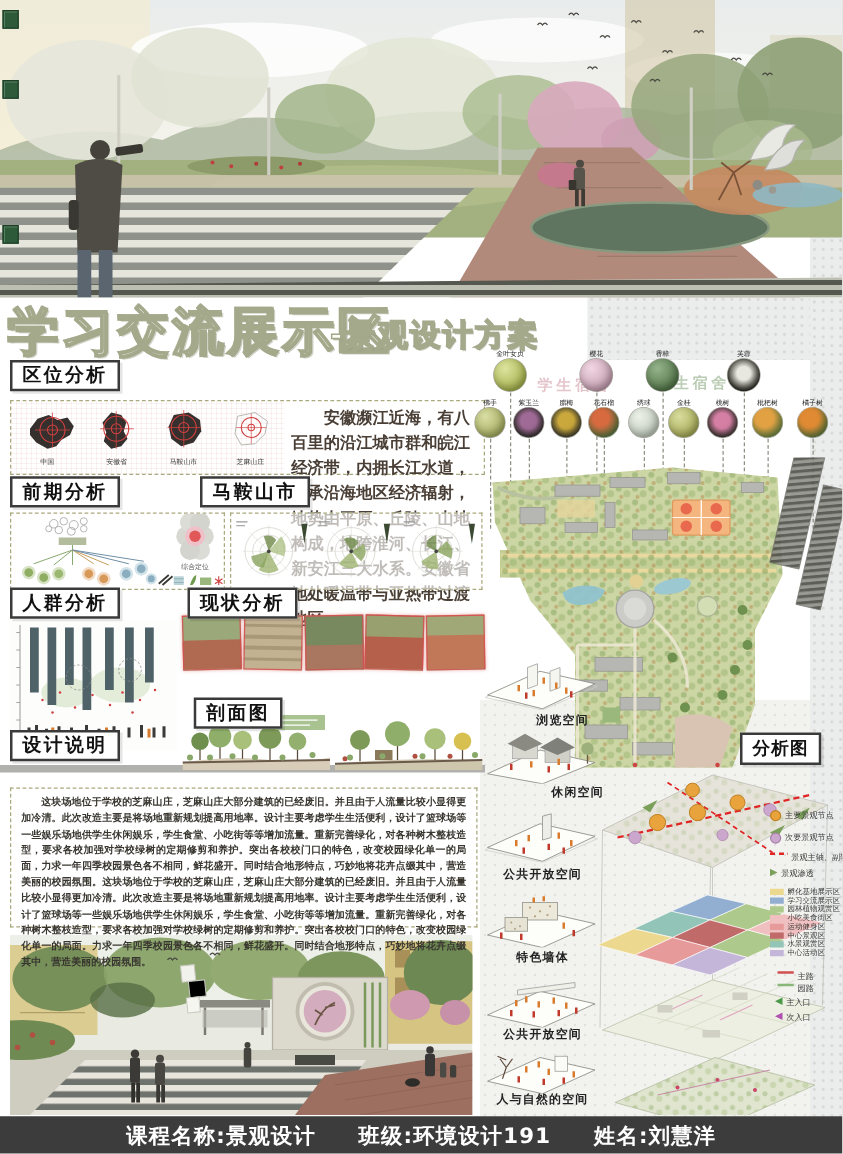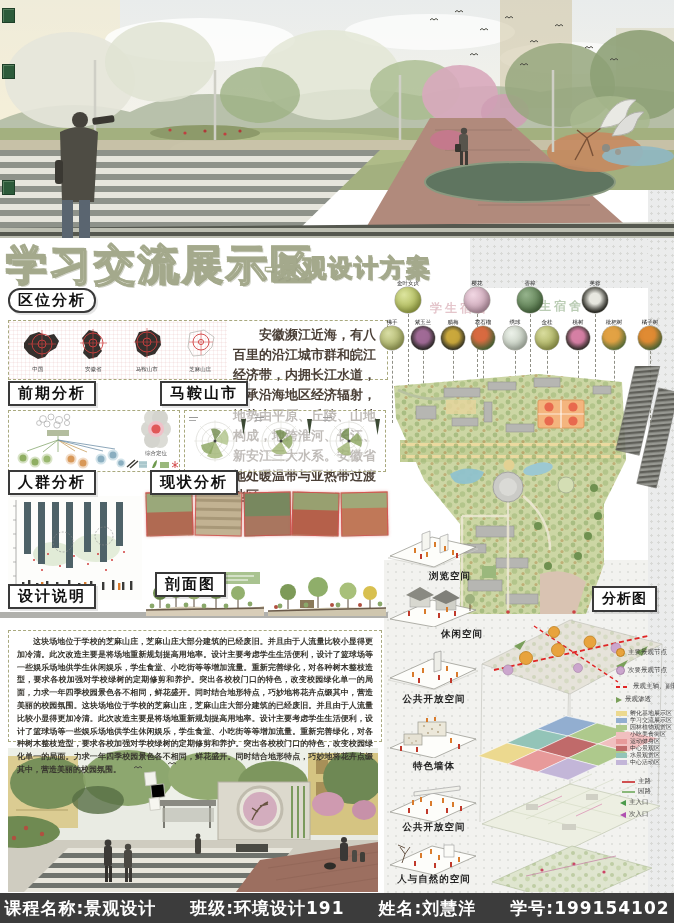--- a/index.html
+++ b/index.html
@@ -15,21 +15,21 @@
   .maplbl{font-size:5.5px;color:#3a3a3a;text-align:center;margin-top:1px;}
   .loc-flex{display:flex;height:100%;align-items:stretch;}
   .loc-maps{display:flex;flex:0 0 218px;align-items:center;justify-content:space-around;background-image:repeating-linear-gradient(90deg,rgba(205,120,120,.10) 0 1px,transparent 1px 4px),repeating-linear-gradient(0deg,rgba(205,120,120,.10) 0 1px,transparent 1px 4px);}
   .loc-text{flex:1;font-size:13px;line-height:1.55;color:#4a3f36;padding:4px 6px 2px 6px;text-indent:2em;font-weight:600;}
   .desc-text{font-size:8px;line-height:1.6;color:#38362f;padding:5px 8px;text-align:justify;text-indent:2em;font-weight:600;}
   .pc{position:absolute;border-radius:50%;box-shadow:inset -2px -3px 6px rgba(0,0,0,.28),0 0 0 .5px rgba(70,70,55,.5);z-index:6;}
   .plabel{position:absolute;font-size:5.5px;color:#222;text-align:center;width:48px;z-index:6;white-space:nowrap;}
   .leader{position:absolute;width:0;border-left:1px dashed #8f8f85;z-index:2;}
   .sp-label{position:absolute;font-size:9.5px;font-weight:bold;color:#222;text-align:center;width:100px;letter-spacing:1px;z-index:6;}
   .faint-lbl{position:absolute;font-size:12px;letter-spacing:3px;font-weight:bold;z-index:1;white-space:nowrap;}
-  .lg-row{position:absolute;display:flex;align-items:center;gap:3px;font-size:6.5px;color:#3a3a3a;white-space:nowrap;z-index:7;}
+  .lg-row{position:absolute;display:flex;gap:3px;font-size:6.5px;color:#3a3a3a;white-space:nowrap;z-index:7;}
   .lg-zrow{position:absolute;display:flex;align-items:center;gap:3px;font-size:6px;color:#3a3a3a;white-space:nowrap;z-index:7;}
   .sw-c{width:9px;height:9px;border-radius:50%;display:inline-block;box-sizing:border-box;}
   .sw-z{width:11px;height:4.5px;display:inline-block;}
   .sw-line{width:13px;height:2px;display:inline-block;}
   .sw-dash{width:14px;height:2px;display:inline-block;background-image:repeating-linear-gradient(90deg,#e02525 0 4px,transparent 4px 7px);}
   .tri{width:0;height:0;border-top:3px solid transparent;border-bottom:3px solid transparent;display:inline-block;}
   .photo{height:44px;box-sizing:border-box;border:1px solid rgba(214,80,80,.85);box-shadow:0 0 3px rgba(214,80,80,.5);}
   .footer{position:absolute;left:0;top:893px;width:674px;height:30px;background:#3c3c3c;display:flex;align-items:center;justify-content:center;gap:34px;z-index:9;}
   .footer span{color:#fff;font-weight:bold;font-size:17px;letter-spacing:1px;}
   .pin{position:absolute;width:11px;height:13px;background:#2d5b3a;border:1px solid #1d3f27;z-index:3;box-shadow:inset 1px 1px 0 #57805f;}
@@ -133,21 +133,21 @@
         <circle cx="618" cy="152" r="3" fill="#9a9a92"></circle>
     </g>
   </svg>
   <div class="pin" style="left:2px;top:8px;"></div>
   <div class="pin" style="left:2px;top:64px;"></div>
   <div class="pin" style="left:2px;top:180px;"></div>
 
   <div class="t-big" style="left:6px;top:238px;">学习交流展示区</div>
   <div class="t-sub" style="left:264px;top:252px;">-景观设计方案</div>
 
-  <div class="hd" style="left:8px;top:288px;border-radius:12px;">区位分析</div>
+  <div class="hd" style="left:8px;top:288px;">区位分析</div>
   <div class="dash-box" style="left:8px;top:320px;width:380px;height:60px;">
     <div class="loc-flex">
       <div class="loc-maps">
         <div>
           <svg width="44" height="34" viewBox="0 0 44 34">
             <path d="M8,16 l6,-8 l9,-3 l7,4 l8,-2 l5,7 l-3,7 l-7,4 l-4,5 l-7,2 l-9,-5 l-5,-6 Z" fill="#35302d"></path>
             <circle cx="26" cy="17" r="10" fill="none" stroke="#d04040" stroke-width=".9"></circle>
             <circle cx="26" cy="17" r="4" fill="none" stroke="#d04040" stroke-width=".9"></circle>
             <path d="M26,3 V31 M12,17 H40" stroke="#d04040" stroke-width=".6"></path>
           </svg>
@@ -355,21 +355,21 @@
         </g>
     </g>
   </svg>
   <div class="abs" style="left:146px;top:492px;width:242px;height:46px;display:flex;gap:2px;z-index:4;">
     <div class="photo" style="flex:1;background:linear-gradient(#9aa87a 45%,#b06a52 45%);transform:rotate(-1.5deg);"></div>
     <div class="photo" style="flex:1;background:repeating-linear-gradient(0deg,#c2b292 0 6px,#a89878 6px 9px);transform:rotate(1deg);"></div>
     <div class="photo" style="flex:1;background:linear-gradient(#78885f 55%,#a9765f 55%);transform:rotate(-1deg);"></div>
     <div class="photo" style="flex:1;background:linear-gradient(#98a070 40%,#b5604a 40%);transform:rotate(1.5deg);"></div>
     <div class="photo" style="flex:1;background:linear-gradient(#a0a878 35%,#c07858 35%);transform:rotate(-1deg);"></div>
   </div>
-  <div class="hd" style="left:155px;top:572px;">剖面图</div>
+  <div class="hd" style="left:155px;top:558px;">剖面图</div>
   <svg class="abs" style="left:146px;top:570px;z-index:4;" width="118" height="46" viewBox="0 0 118 46">
     <path d="M0,40 Q40,34 70,38 Q95,41 118,36 V46 H0 Z" fill="#d8cdb8"></path>
     <line x1="0" y1="40" x2="118" y2="38" stroke="#6a5a4a" stroke-width="1.6"></line>
     <g stroke="#5a4a3a" stroke-width="1">
         <line x1="14" y1="38" x2="14" y2="28"></line>
         <line x1="30" y1="37" x2="30" y2="25"></line>
         <line x1="48" y1="37" x2="48" y2="27"></line>
         <line x1="70" y1="38" x2="70" y2="26"></line>
         <line x1="92" y1="38" x2="92" y2="28"></line>
       </g>
@@ -909,16 +909,15 @@
   </div>
   <div class="lg-row" style="left:620px;top:810px;">
     <span class="tri" style="border-right:6px solid #b050b0;"></span>
     <span>次入口</span>
   </div>
 
   <div class="footer">
     <span>课程名称:景观设计</span>
     <span>班级:环境设计191</span>
     <span>姓名:刘慧洋</span>
-    <span>学号:199154102</span>
   </div>
 
 </div>
 
 </body></html>

